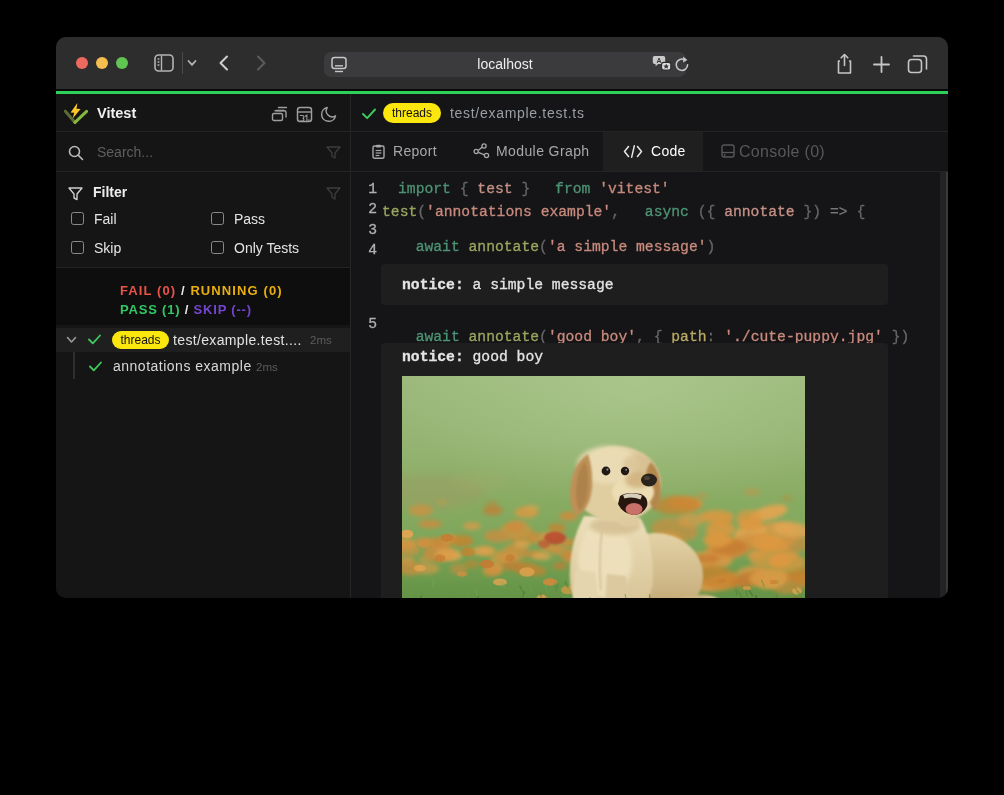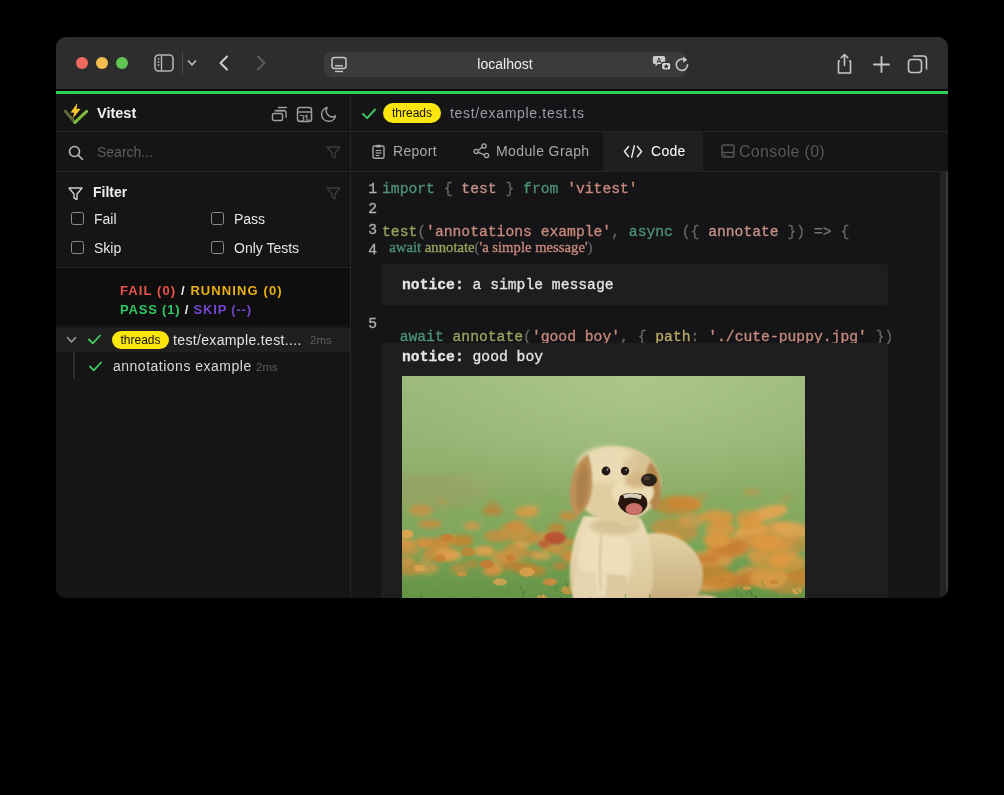--- a/index.html
+++ b/index.html
@@ -4,21 +4,21 @@
 <style>
   html,body{margin:0;padding:0;background:#000;}
   body{width:1004px;height:795px;position:relative;overflow:hidden;
        font-family:"Liberation Sans",sans-serif;}
   #win{position:absolute;left:56px;top:37px;width:892px;height:561px;
        background:#161616;border-radius:10px;overflow:hidden;opacity:0.999;}
   .abs{position:absolute;}
   .ui{font-family:"Liberation Sans",sans-serif;}
   .mono{font-family:"Liberation Mono",monospace;font-size:14.7px;line-height:20px;white-space:pre;-webkit-text-stroke:0.3px currentColor;}
   .ln{color:#b0b0b0;}
-  .kw{color:#4d9375;}
+  .kw{color:#4d9375;margin-left:16px;}
   .pn{color:#666666;}
   .st{color:#c98a7d;}
   .fn{color:#99a65f;}
   .pr{color:#c49187;}
   .ky{color:#b8a965;}
   .codeline{position:absolute;left:326px;height:20px;}
   .lnum{position:absolute;left:299px;width:22px;text-align:right;height:20px;}
 </style>
 </head>
 <body>
@@ -199,23 +199,23 @@
     <rect x="1" y="1" width="12" height="12" rx="2" fill="none" stroke="#575757" stroke-width="1.4"></rect>
     <line x1="1" y1="8.5" x2="13" y2="8.5" stroke="#575757" stroke-width="1.3"></line>
     <circle cx="3.6" cy="11" r="0.9" fill="#575757"></circle>
   </svg>
   <div class="abs ui" style="left:683px;top:106px;font-size:16px;color:#575757;letter-spacing:0.3px;">Console (0)</div>
 
   <div class="mono lnum ln" style="top:142px;">1</div>
   <div class="mono codeline" style="top:142px;"><span class="kw">import</span><span class="pn"> { </span><span class="pr">test</span><span class="pn"> } </span><span class="kw">from</span> <span class="st">'vitest'</span></div>
   <div class="mono lnum ln" style="top:162px;">2</div>
   <div class="mono lnum ln" style="top:182.5px;">3</div>
-  <div class="mono codeline" style="top:185px;font-family:Liberation Mono, monospace;"><span class="fn">test</span><span class="pn">(</span><span class="st">'annotations example'</span><span class="pn">, </span><span class="kw">async</span><span class="pn"> ({ </span><span class="pr">annotate</span><span class="pn"> }) </span><span style="color:#777;">=&gt;</span><span class="pn"> {</span></div>
+  <div class="mono codeline" style="top:165px;font-family:Liberation Mono, monospace;"><span class="fn">test</span><span class="pn">(</span><span class="st">'annotations example'</span><span class="pn">, </span><span class="kw">async</span><span class="pn"> ({ </span><span class="pr">annotate</span><span class="pn"> }) </span><span style="color:#777;">=&gt;</span><span class="pn"> {</span></div>
   <div class="mono lnum ln" style="top:202.5px;">4</div>
-  <div class="mono codeline" style="top:200px;font-family:Liberation Serif, serif;">  <span class="kw">await</span> <span class="fn">annotate</span><span class="pn">(</span><span class="st">'a simple message'</span><span class="pn">)</span></div>
+  <div class="mono codeline" style="top:200px;">  <span class="kw">await</span> <span class="fn">annotate</span><span class="pn">(</span><span class="st">'a simple message'</span><span class="pn">)</span></div>
 
   <div class="abs" style="left:325px;top:227px;width:507px;height:41px;background:#1e1e1e;border-radius:4px;"></div>
   <div class="mono abs" style="left:346px;top:238px;color:#e4e4e4;"><b>notice:</b> a simple message</div>
 
   <div class="mono lnum ln" style="top:276.5px;">5</div>
   <div class="mono codeline" style="top:290px;">  <span class="kw">await</span> <span class="fn">annotate</span><span class="pn">(</span><span class="st">'good boy'</span><span class="pn">, { </span><span class="ky">path</span><span class="pn">: </span><span class="st">'./cute-puppy.jpg'</span><span class="pn"> })</span></div>
 
   <div class="abs" style="left:325px;top:306px;width:507px;height:346px;background:#1e1e1e;border-radius:4px;"></div>
   <div class="mono abs" style="left:346px;top:309.5px;color:#e4e4e4;"><b>notice:</b> good boy</div>
 

